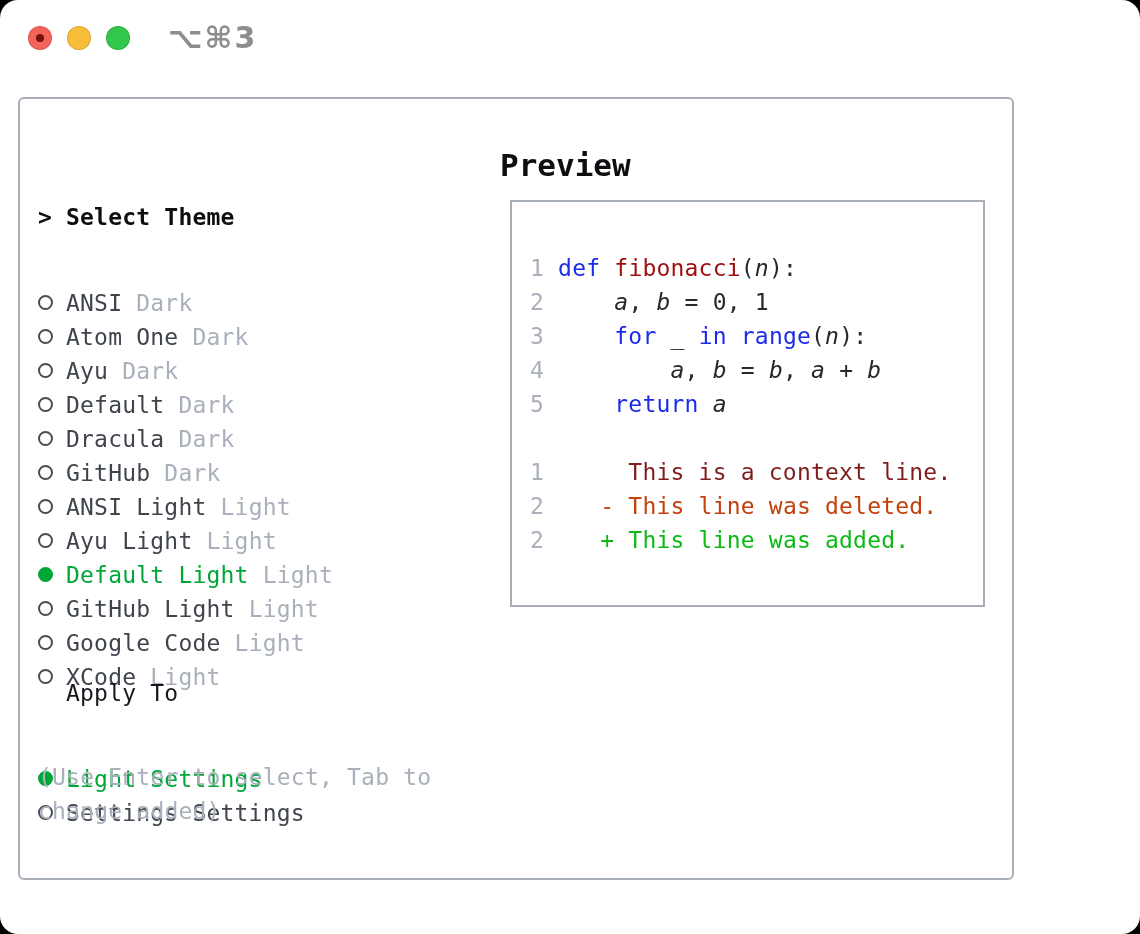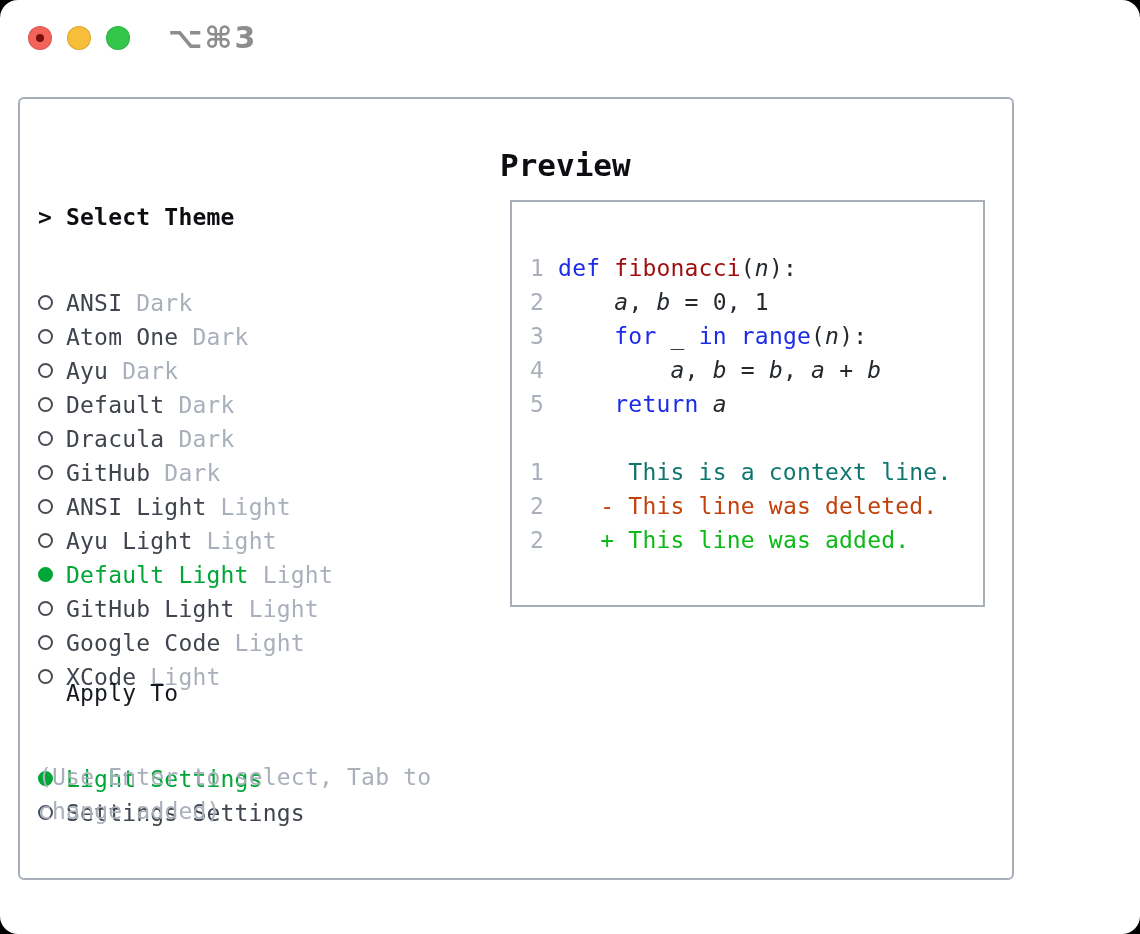--- a/index.html
+++ b/index.html
@@ -34,21 +34,21 @@
 
   
   .preview-title{position:absolute;left:500px;top:148px;height:34px;line-height:34px;font-size:31px;font-weight:bold;color:#0c0e11;}
   .preview-box{position:absolute;left:510px;top:200px;width:475px;height:407px;border:2px solid #a8aeb8;box-sizing:border-box;background:#fff;}
   .code{position:absolute;left:530px;top:251px;white-space:pre;font-size:23px;letter-spacing:0.2px;}
   .seg-ln{color:#a9b0bb;}
   .seg-kw{color:#1b2be8;}
   .seg-fn{color:#a00f0f;}
   .seg-code{color:#24292e;}
   .seg-var{color:#24292e;font-style:italic;}
-  .seg-ctx{color:#0f766e;}
+  .seg-ctx{color:#7f1d1d;}
   .seg-del{color:#c2410c;}
   .seg-add{color:#0cb916;}
 </style>
 </head>
 <body>
 
 <div class="window">
 
   <div class="titlebar">
     <span class="light red"></span>

